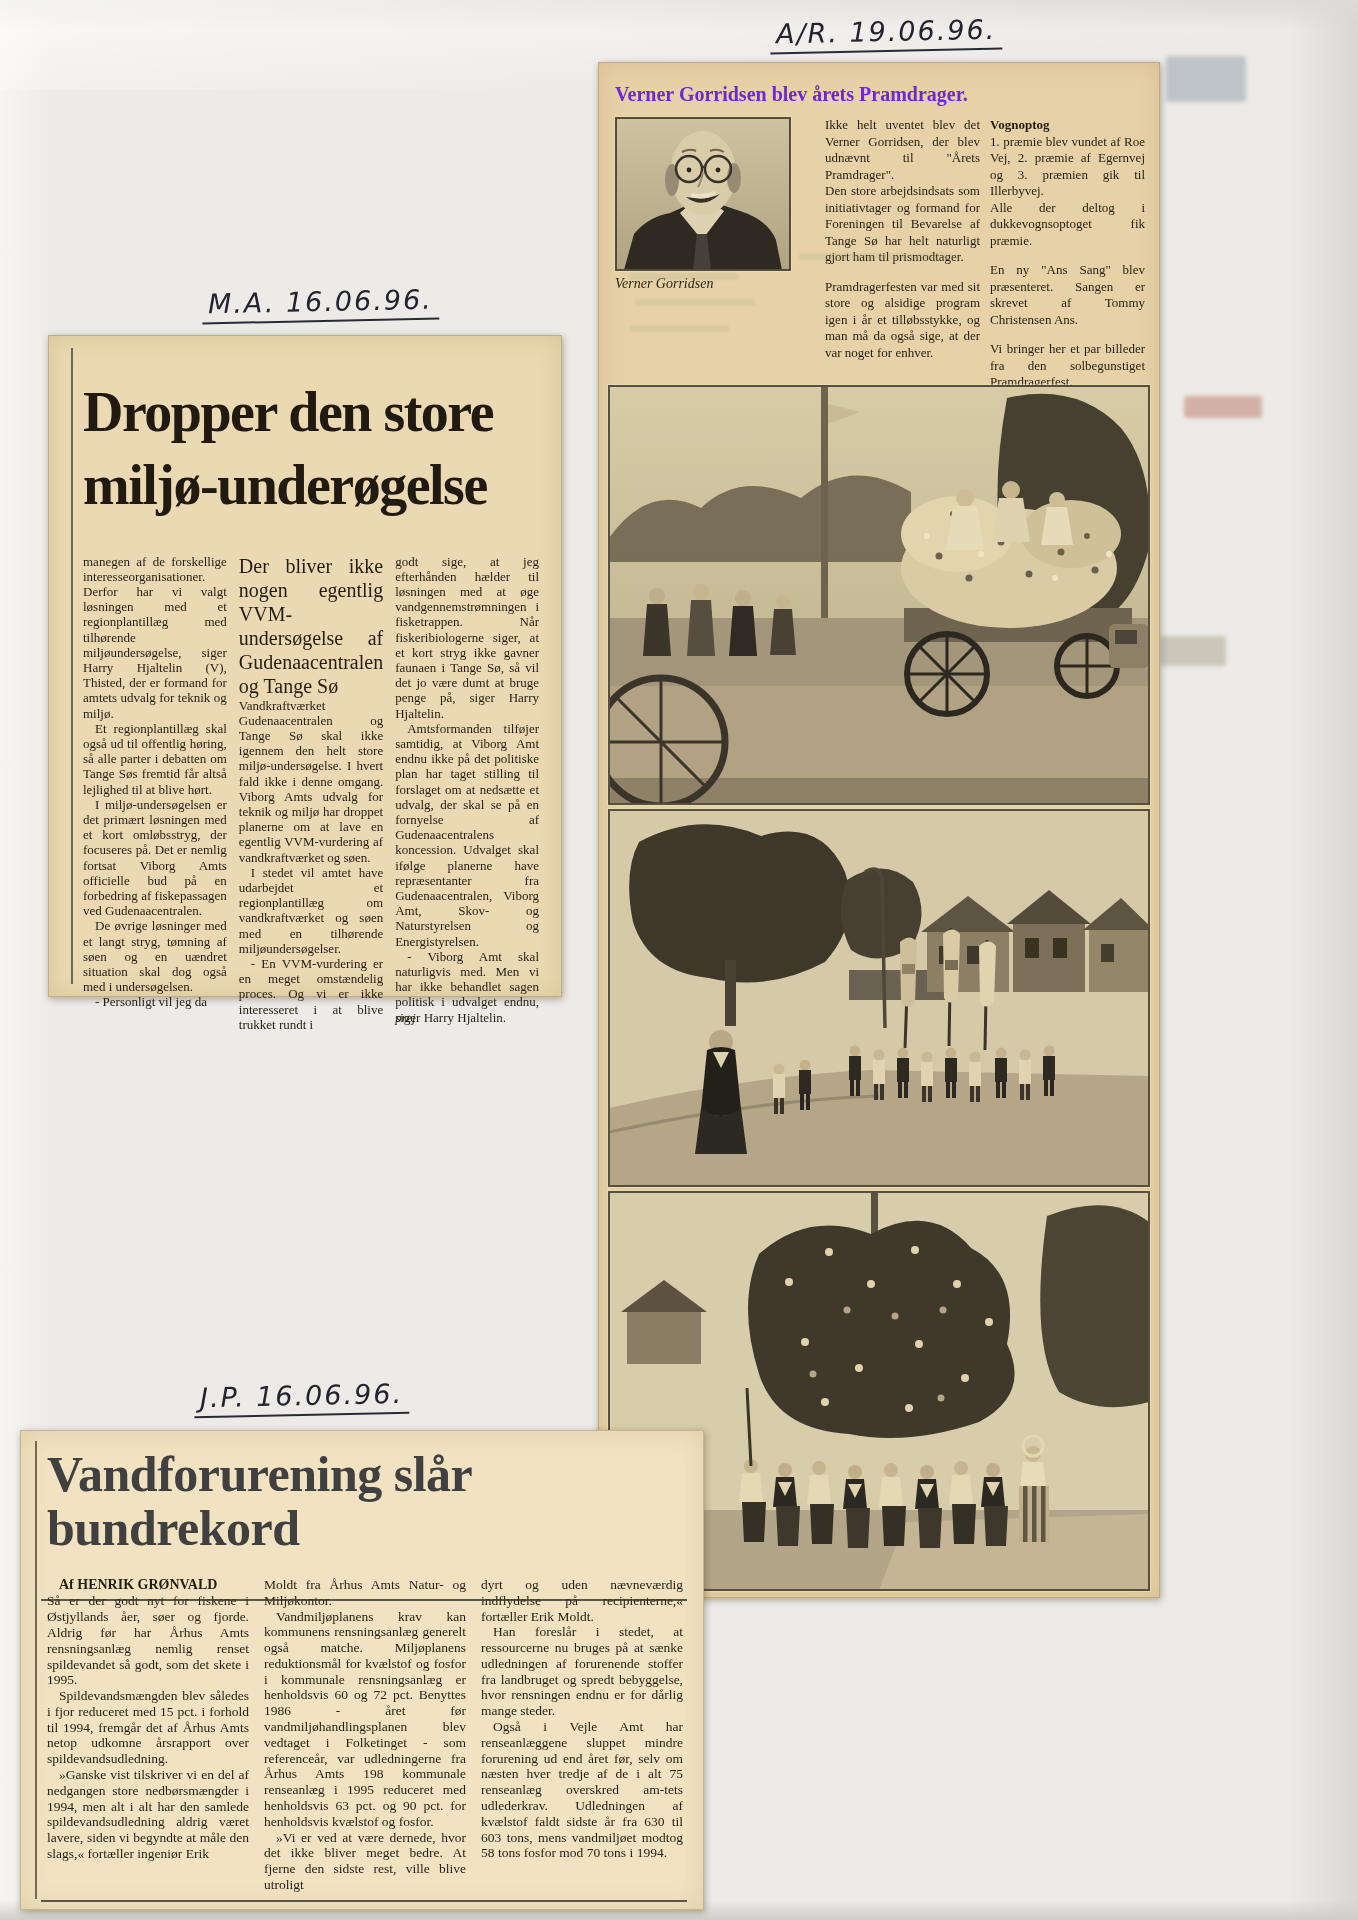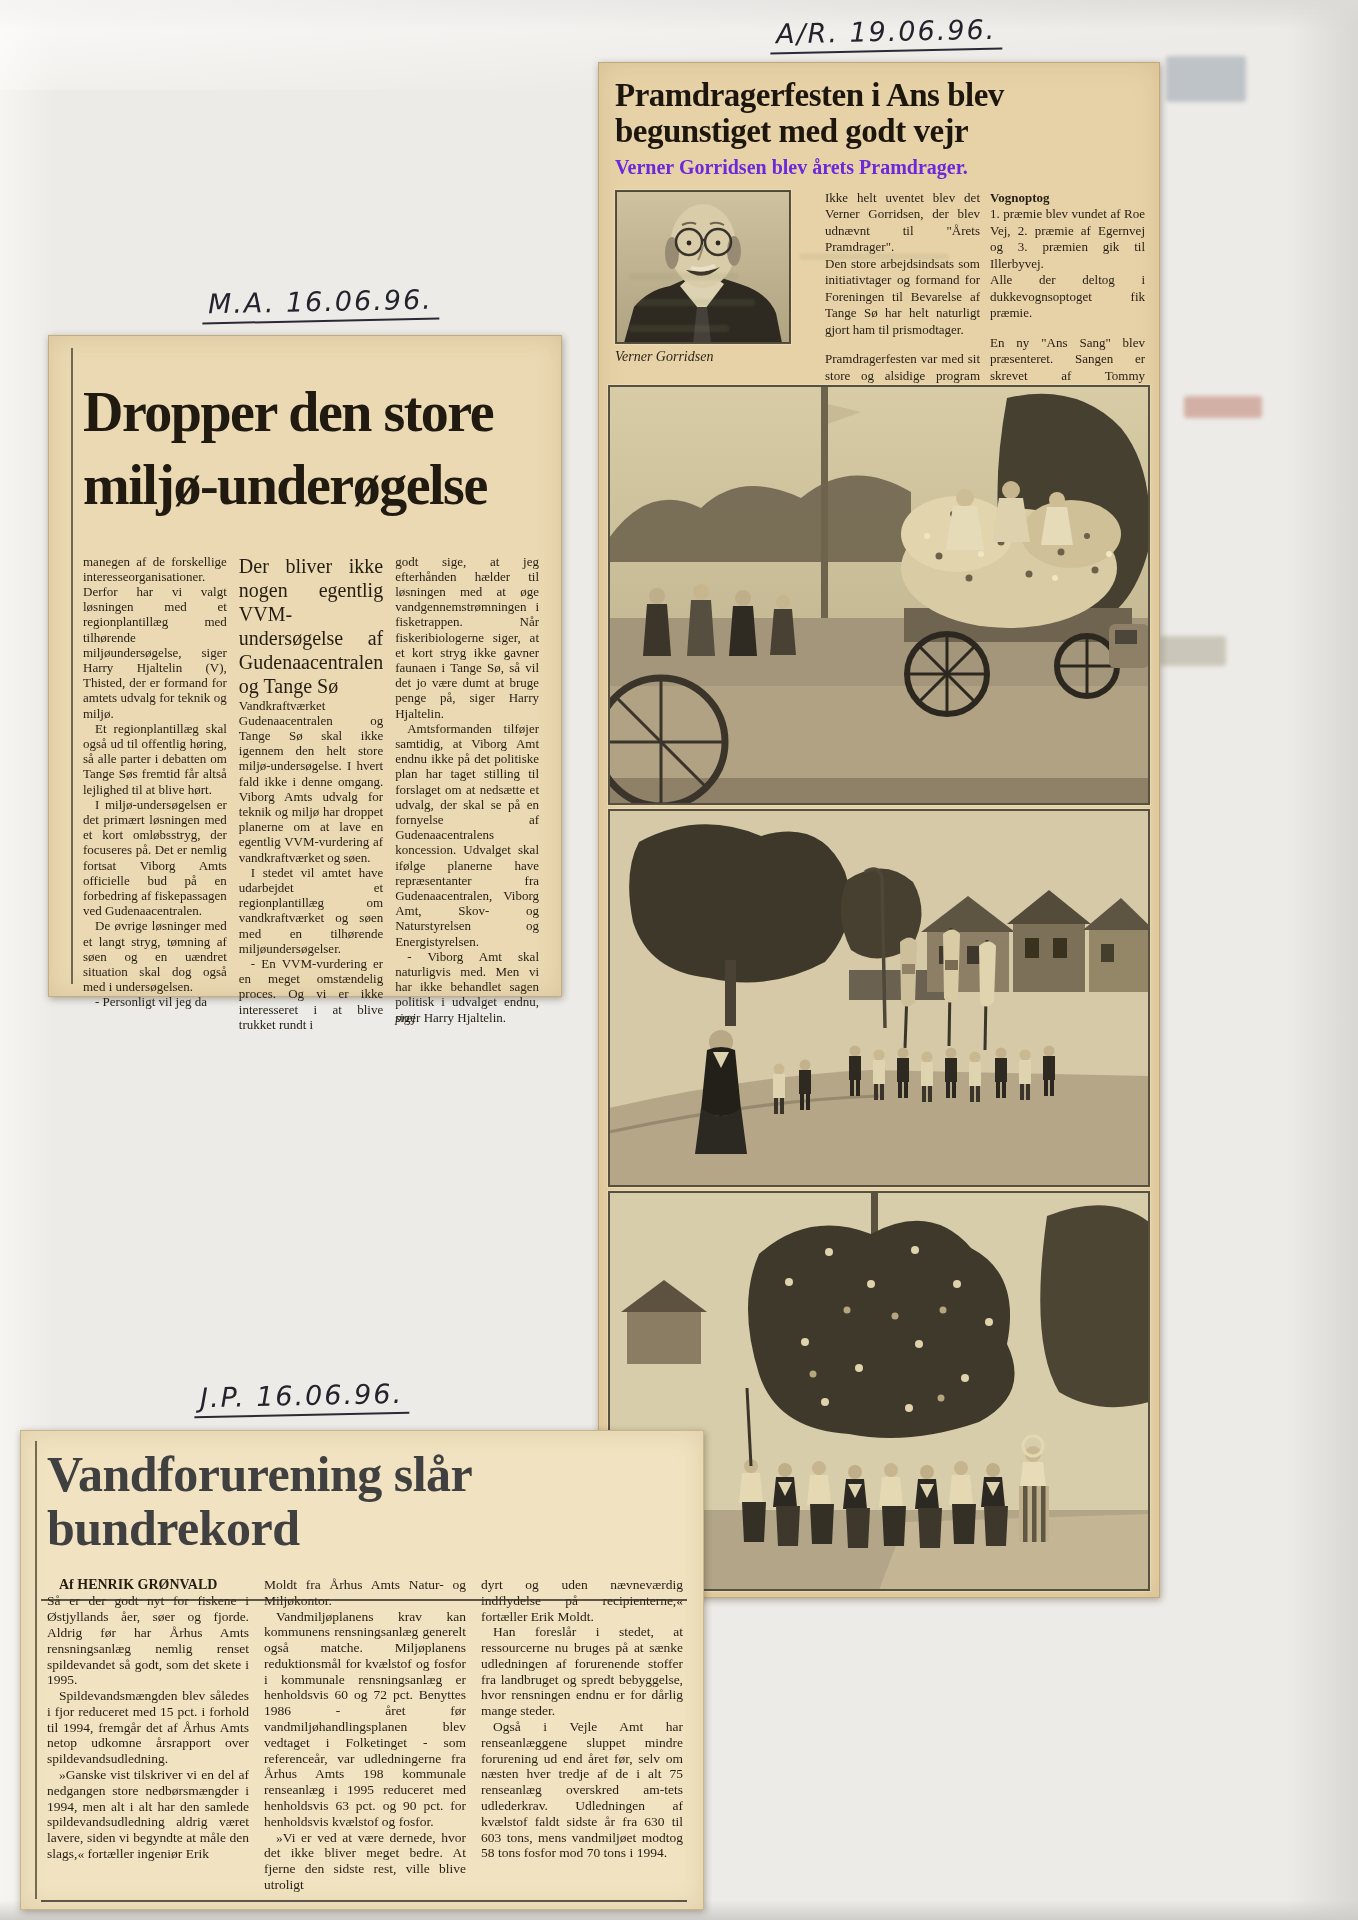--- a/index.html
+++ b/index.html
@@ -81,21 +81,20 @@
   <div class="handwriting" style="left:770px;top:16px;">A/R. 19.06.96.</div>
   <div class="handwriting" style="left:202px;top:286px;">M.A. 16.06.96.</div>
   <div class="handwriting" style="left:194px;top:1380px;">J.P. 16.06.96.</div>
 
   <div class="clip clip-pram">
     <div class="ghost-line" style="left:200px;top:190px;width:150px;"></div>
     <div class="ghost-line" style="left:30px;top:210px;width:110px;"></div>
     <div class="ghost-line" style="left:36px;top:236px;width:120px;"></div>
     <div class="ghost-line" style="left:30px;top:262px;width:100px;"></div>
     <div class="head">
-      <h1>Pramdragerfesten i Ans blev begunstiget med godt vejr</h1>
       <h2>Verner Gorridsen blev årets Pramdrager.</h2>
     </div>
     <div class="pram-row">
       <div class="pram-photo-block">
         <svg class="photo" width="174" height="152" viewBox="0 0 174 152" preserveAspectRatio="none" role="img" aria-label="Portræt af Verner Gorridsen">
           <defs>
             <linearGradient id="pp-bg" x1="0" y1="0" x2="0" y2="1">
               <stop offset="0" stop-color="#cfc2a0"></stop>
                 <stop offset="1" stop-color="#b0a382"></stop>
             </linearGradient>

